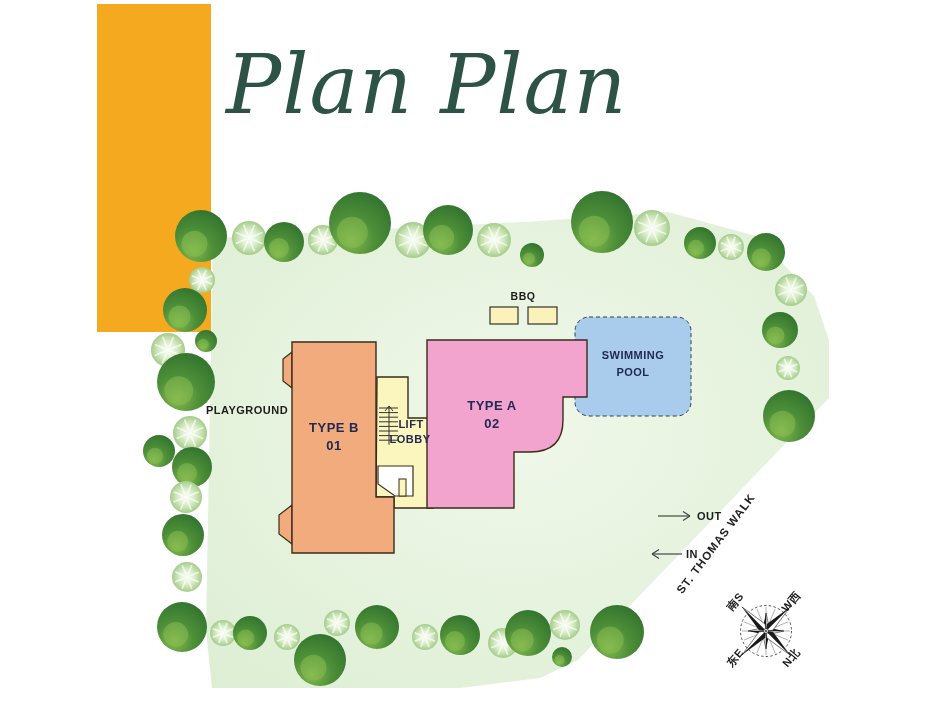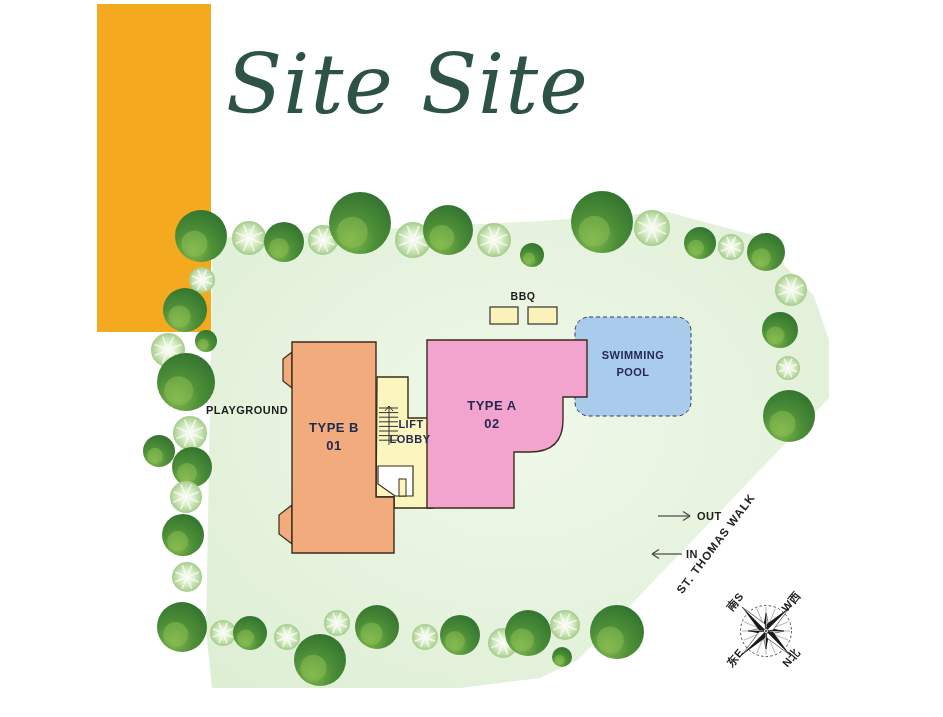--- a/index.html
+++ b/index.html
@@ -13,21 +13,21 @@
     font-family:"DejaVu Serif", serif;font-style:italic;font-weight:400;
     font-size:82px;line-height:1.05;letter-spacing:1px;white-space:nowrap;
   }
   svg text{font-family:"Liberation Sans", sans-serif;}
 </style>
 </head>
 <body>
 
 <div id="canvas">
   <div id="accent-bar" style="background: rgb(245, 169, 31);"></div>
-  <h1 id="page-title" style="color: rgb(45, 82, 70);">Site Site</h1>
+  <h1 id="page-title" style="color: rgb(45, 82, 70);">Plan Plan</h1>
   <svg id="plan" width="943" height="717" viewBox="0 0 943 717" style="position:absolute;left:0;top:0;">
       <defs>
         <radialGradient id="gSite" cx="0.5" cy="0.45" r="0.75">
           <stop offset="0" stop-color="#f0f8ea"></stop>
           <stop offset="1" stop-color="#ddeed3"></stop>
         </radialGradient>
         <radialGradient id="gDark" cx="0.35" cy="0.78" r="0.95">
           <stop offset="0" stop-color="#86bb50"></stop>
           <stop offset="0.4" stop-color="#4e8f38"></stop>
           <stop offset="1" stop-color="#2a6c2d"></stop>

